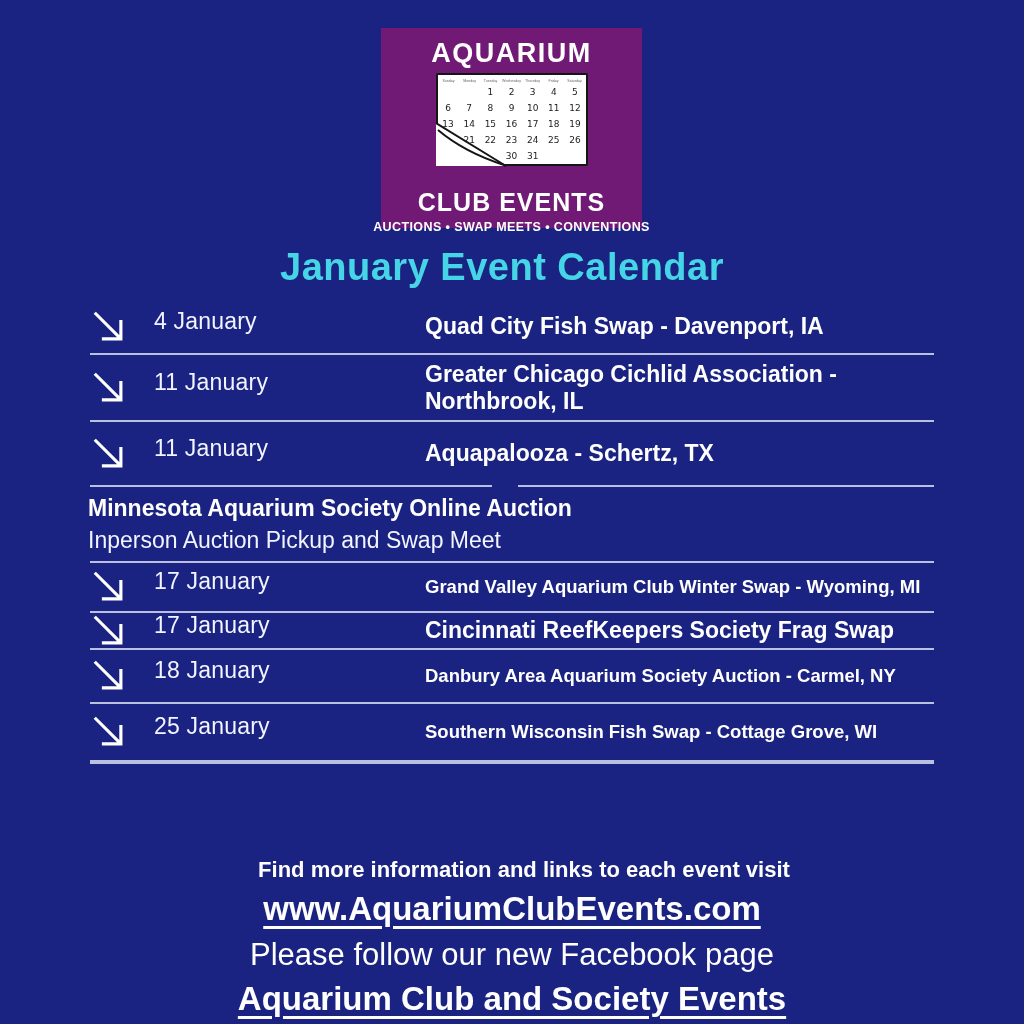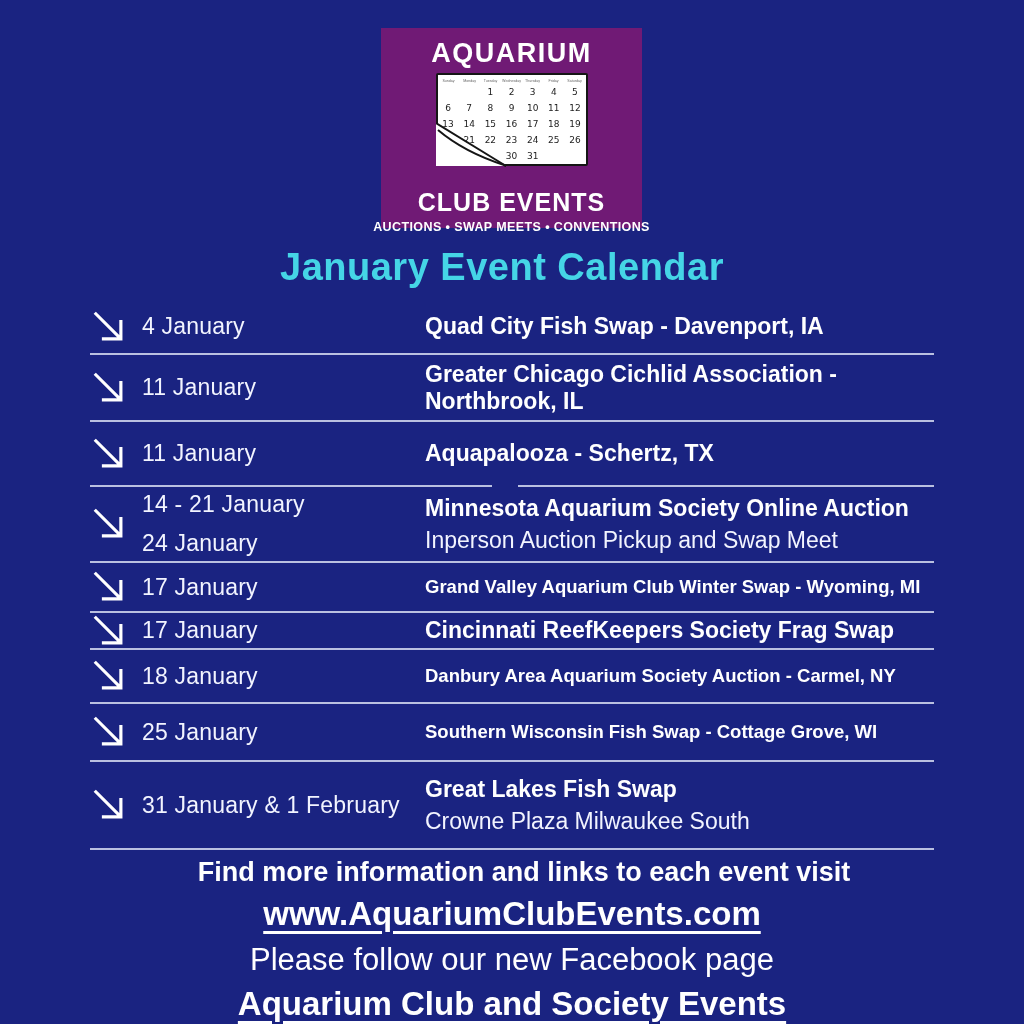--- a/index.html
+++ b/index.html
@@ -60,21 +60,21 @@
   }
 
   
   .events{
     position:absolute;left:88px;top:300px;width:848px;
   }
   .event-row{
     display:flex;align-items:center;box-sizing:border-box;
   }
   .date-cell{
-    width:337px;flex:0 0 337px;display:flex;align-items:center;gap:14px;
+    width:337px;flex:0 0 337px;display:flex;gap:26px;
     box-sizing:border-box;padding-left:2px;
   }
   .arrow-icon{flex:0 0 38px;width:38px;height:38px;}
   .date-stack{display:flex;flex-direction:column;gap:12px;}
   .event-date{
     font-size:23px;font-weight:400;color:#f2f4ff;letter-spacing:.2px;white-space:nowrap;
   }
   .title-cell{
     flex:1;display:flex;flex-direction:column;justify-content:center;gap:7px;
     min-width:0;
@@ -89,21 +89,21 @@
   .divider .seg.full{flex:1;}
   .divider .seg.left{flex:0 0 402px;}
   .divider .gap{flex:0 0 26px;}
   .divider .seg.right{flex:1;}
 
   
   .footer{
     position:absolute;left:0;top:857px;width:1024px;
     display:flex;flex-direction:column;align-items:center;
   }
-  .footer-info{font-size:27px;font-weight:bold;margin-bottom:7px;margin-left:24px;}
+  .footer-info{font-size:22px;font-weight:bold;margin-bottom:7px;margin-left:24px;}
   .footer-link{
     font-size:33px;font-weight:bold;color:#ffffff;
     text-decoration:underline;text-decoration-thickness:2.5px;text-underline-offset:6px;
     margin-bottom:9px;cursor:pointer;
   }
   .footer-fb{font-size:31px;font-weight:normal;margin-bottom:7px;}
 </style>
 </head>
 <body>
 
@@ -218,29 +218,20 @@
         <div class="title-cell">
           <div class="event-title md">Aquapalooza - Schertz, TX</div>
         </div>
       </div>
       <div class="divider">
         <div class="seg left"></div>
         <div class="gap"></div>
         <div class="seg right"></div>
       </div>
       <div class="event-row" style="height: 74px;">
-        <div class="date-cell">
-          <svg viewBox="0 0 24 24" class="arrow-icon">
-            <path d="M3 3 L19.5 19.5 M19.5 7.5 L19.5 19.5 L7.5 19.5" stroke="#ffffff" stroke-width="2" fill="none"></path>
-          </svg>
-          <div class="date-stack">
-            <span class="event-date">14 - 21 January</span>
-            <span class="event-date">24 January</span>
-          </div>
-        </div>
         <div class="title-cell">
           <div class="event-title md">Minnesota Aquarium Society Online Auction</div>
           <div class="event-subtitle">Inperson Auction Pickup and Swap Meet</div>
         </div>
       </div>
       <div class="divider">
         <div class="seg full"></div>
       </div>
       <div class="event-row" style="height: 48px;">
         <div class="date-cell">
@@ -298,34 +289,20 @@
           <div class="date-stack">
             <span class="event-date">25 January</span>
           </div>
         </div>
         <div class="title-cell">
           <div class="event-title sm">Southern Wisconsin Fish Swap - Cottage Grove, WI</div>
         </div>
       </div>
       <div class="divider">
         <div class="seg full"></div>
-      </div>
-      <div class="event-row" style="height: 86px;">
-        <div class="date-cell">
-          <svg viewBox="0 0 24 24" class="arrow-icon">
-            <path d="M3 3 L19.5 19.5 M19.5 7.5 L19.5 19.5 L7.5 19.5" stroke="#ffffff" stroke-width="2" fill="none"></path>
-          </svg>
-          <div class="date-stack">
-            <span class="event-date">31 January &amp; 1 February</span>
-          </div>
-        </div>
-        <div class="title-cell">
-          <div class="event-title md">Great Lakes Fish Swap</div>
-          <div class="event-subtitle">Crowne Plaza Milwaukee South</div>
-        </div>
       </div>
       <div class="divider">
         <div class="seg full"></div>
       </div>
     </div>
 
   <div class="footer">
     <div class="footer-info">Find more information and links to each event visit</div>
     <div class="footer-link">www.AquariumClubEvents.com</div>
     <div class="footer-fb">Please follow our new Facebook page</div>

